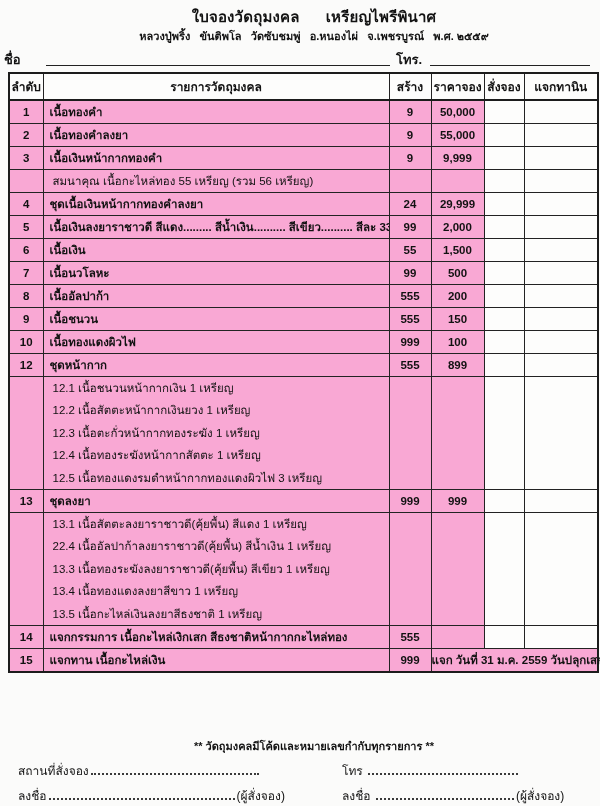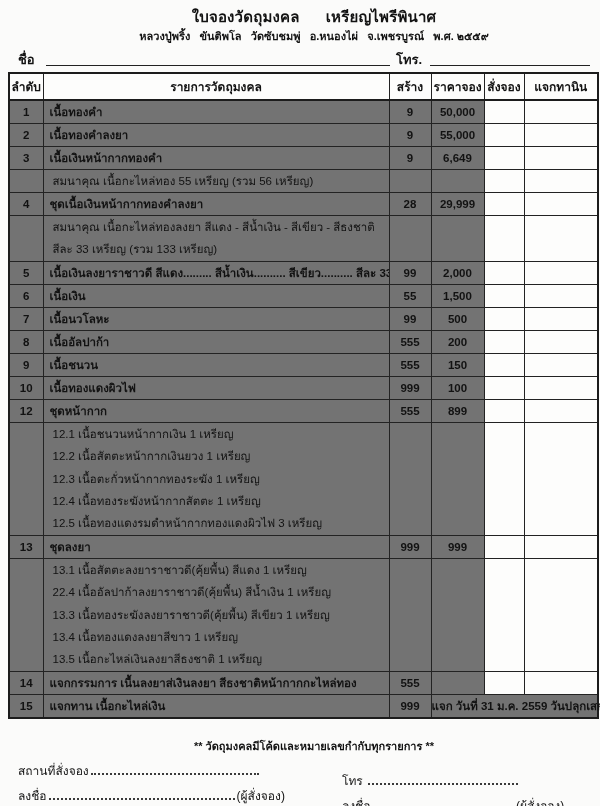--- a/index.html
+++ b/index.html
@@ -19,30 +19,30 @@
     white-space:pre;letter-spacing:.2px;
   }
   .title .gap{display:inline-block;width:26px;}
   .subtitle{
     position:absolute;top:27px;left:0;width:100%;
     text-align:center;font-weight:bold;font-size:11px;
     white-space:pre;
   }
   .nameline{position:absolute;top:49px;left:0;width:100%;height:18px;font-size:13px;font-weight:bold;}
   .nameline .lbl{position:absolute;top:0;}
-  .lbl-name{left:18px;}
+  .lbl-name{left:4px;}
   .lbl-phone{left:396px;}
   .rule{position:absolute;top:1px;height:15px;border-bottom:1.5px solid #222;}
   .rule-name{left:46px;width:344px;}
   .rule-phone{left:430px;width:160px;}
 
   table.otable{
     position:absolute;left:8px;top:72px;width:589px;
     border-collapse:collapse;table-layout:fixed;
-    background:#737373;
+    background:#f9a8d4;
   }
   .otable,.otable th,.otable td{border:1px solid #232323;}
   table.otable{border:2px solid #1c1c1c;}
   .otable th{
     height:23px;font-size:12px;font-weight:bold;padding:1px 0;
     border-bottom:2px solid #1c1c1c;background:#fdfdfc;
   }
   .otable td{
     font-size:11.5px;line-height:22px;height:22px;
     padding:0;vertical-align:middle;
@@ -56,21 +56,21 @@
   td.cell-merged{font-weight:bold;text-align:center;font-size:11.5px;white-space:nowrap;}
 
   .footnote{
     position:absolute;top:737px;left:0;width:100%;
     text-align:center;font-weight:bold;font-size:11px;
   }
   .footline{position:absolute;left:0;width:100%;font-size:12px;font-weight:normal;height:16px;}
   .fl1{top:761px;}
   .fl2{top:786px;}
   .fl-left{position:absolute;left:18px;top:0;white-space:nowrap;}
-  .fl-right{position:absolute;left:342px;top:10px;white-space:nowrap;}
+  .fl-right{position:absolute;left:342px;top:0;white-space:nowrap;}
   .dots{
     display:inline-block;height:11px;vertical-align:baseline;
     border-bottom:2px dotted #3a3a3a;margin:0 2px;
   }
   .d-place{width:168px;}
   .d-phone{width:150px;}
   .d-sign-l{width:186px;}
   .d-sign-r{width:138px;}
 </style>
 </head>
@@ -122,48 +122,37 @@
           <td class="cell-desc">เนื้อทองคำลงยา</td>
           <td class="cell-num">9</td>
           <td class="cell-num">55,000</td>
           <td class="cell-blank"></td>
           <td class="cell-blank"></td>
         </tr>
         <tr>
           <td class="cell-no">3</td>
           <td class="cell-desc">เนื้อเงินหน้ากากทองคำ</td>
           <td class="cell-num">9</td>
-          <td class="cell-num">6,649</td>
+          <td class="cell-num">9,999</td>
           <td class="cell-blank"></td>
           <td class="cell-blank"></td>
         </tr>
         <tr>
           <td class="cell-no"></td>
           <td class="cell-desc sub">สมนาคุณ เนื้อกะไหล่ทอง 55 เหรียญ (รวม 56 เหรียญ)</td>
           <td class="cell-num"></td>
           <td class="cell-num"></td>
           <td class="cell-blank"></td>
           <td class="cell-blank"></td>
         </tr>
         <tr>
           <td class="cell-no">4</td>
           <td class="cell-desc">ชุดเนื้อเงินหน้ากากทองคำลงยา</td>
-          <td class="cell-num">28</td>
+          <td class="cell-num">24</td>
           <td class="cell-num">29,999</td>
-          <td class="cell-blank"></td>
-          <td class="cell-blank"></td>
-        </tr>
-        <tr>
-          <td class="cell-no"></td>
-          <td class="cell-desc sub">
-            <div>สมนาคุณ เนื้อกะไหล่ทองลงยา สีแดง - สีน้ำเงิน - สีเขียว - สีธงชาติ</div>
-            <div>สีละ 33 เหรียญ (รวม 133 เหรียญ)</div>
-          </td>
-          <td class="cell-num"></td>
-          <td class="cell-num"></td>
           <td class="cell-blank"></td>
           <td class="cell-blank"></td>
         </tr>
         <tr>
           <td class="cell-no">5</td>
           <td class="cell-desc">เนื้อเงินลงยาราชาวดี สีแดง......... สีน้ำเงิน.......... สีเขียว.......... สีละ 33 เหรียญ</td>
           <td class="cell-num">99</td>
           <td class="cell-num">2,000</td>
           <td class="cell-blank"></td>
           <td class="cell-blank"></td>
@@ -247,21 +236,21 @@
             <div>13.4 เนื้อทองแดงลงยาสีขาว 1 เหรียญ</div>
             <div>13.5 เนื้อกะไหล่เงินลงยาสีธงชาติ 1 เหรียญ</div>
           </td>
           <td class="cell-num"></td>
           <td class="cell-num"></td>
           <td class="cell-blank"></td>
           <td class="cell-blank"></td>
         </tr>
         <tr>
           <td class="cell-no">14</td>
-          <td class="cell-desc">แจกกรรมการ เนื้นลงยาส่เงินลงยา สีธงชาติหน้ากากกะไหล่ทอง</td>
+          <td class="cell-desc">แจกกรรมการ เนื้อกะไหล่เงิกเสก สีธงชาติหน้ากากกะไหล่ทอง</td>
           <td class="cell-num">555</td>
           <td class="cell-num"></td>
           <td class="cell-blank"></td>
           <td class="cell-blank"></td>
         </tr>
         <tr>
           <td class="cell-no">15</td>
           <td class="cell-desc">แจกทาน เนื้อกะไหล่เงิน</td>
           <td class="cell-num">999</td>
           <td class="cell-merged" colspan="3">แจก วันที่ 31 ม.ค. 2559  วันปลุกเสก</td>

